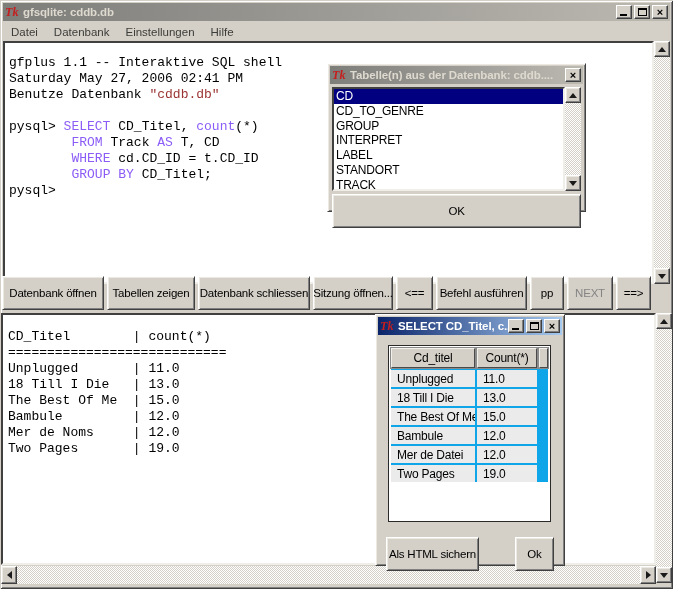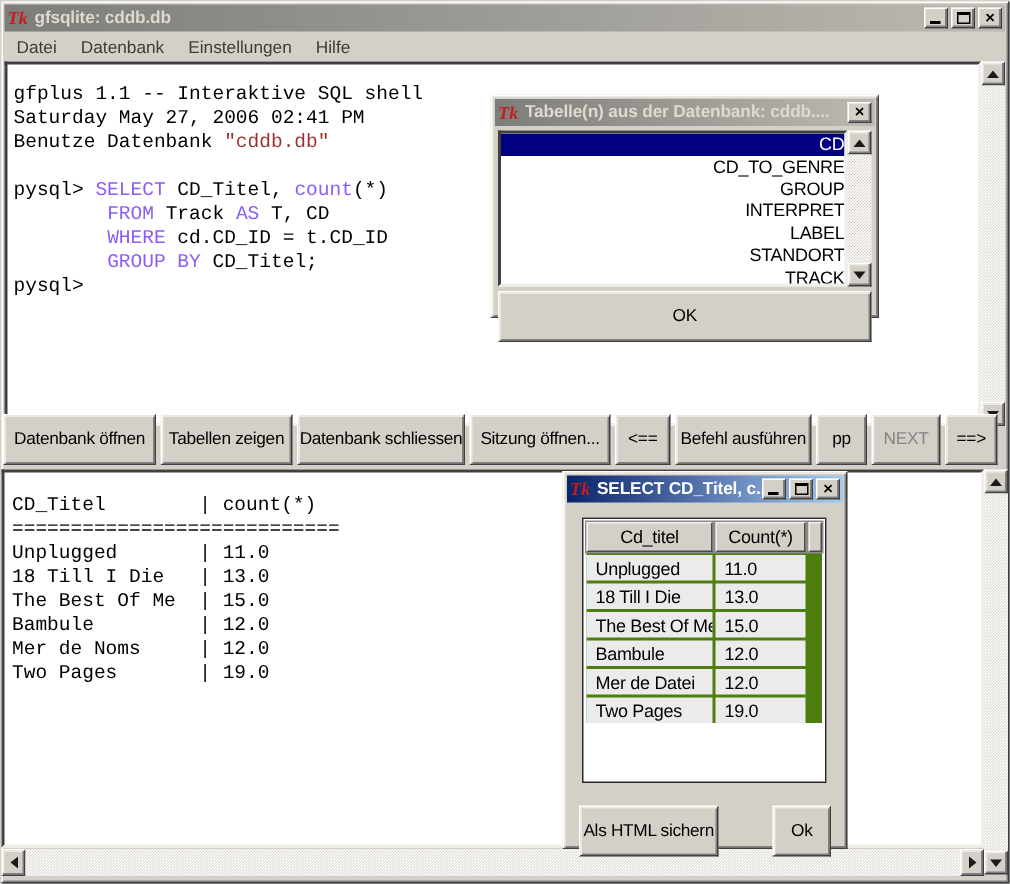--- a/index.html
+++ b/index.html
@@ -108,32 +108,32 @@
     position: absolute; background: #d4d0c8;
     border: 1px solid; border-color: #ffffff #404040 #404040 #ffffff;
     box-shadow: inset 1px 1px 0 #ece9e2, inset -1px -1px 0 #808080;
   }
   .dialog .titlebar { left: 2px; top: 2px; right: 2px; }
 
   .d1 { left: 327px; top: 63px; width: 259px; height: 149px; }
   .d1-list { position: absolute; left: 4px; top: 23px; width: 233px; height: 104px; overflow: hidden; }
   .litem {
     height: 14.8px; line-height: 14.8px; font-size: 12px; padding-left: 2px;
-    white-space: nowrap; color: #000; letter-spacing: -0.2px; text-align: right;
+    white-space: nowrap; color: #000; letter-spacing: -0.2px;
   }
   .litem.sel { background: #000080; color: #ffffff; }
   .d1-scroll { left: 237px; top: 23px; height: 104px; }
   .d1-ok { position: absolute; left: 4px; top: 130px; width: 249px; height: 17px; }
 
   .d2 { left: 375px; top: 314px; width: 190px; height: 252px; }
   .grid-frame {
     position: absolute; left: 12px; top: 30px; width: 163px; height: 177px;
     background: #fff; border: 1px solid #2a2a2a; padding: 2px; overflow: hidden;
   }
-  .grid { display: grid; grid-template-columns: 84px 60px 9px; gap: 2px; background: #4d7c0f; }
+  .grid { display: grid; grid-template-columns: 84px 60px 9px; gap: 2px; background: #0ea5e9; }
   .hcell {
     height: 20px; background: #d4d0c8;
     border: 1px solid; border-color: #f2f0ea #4a4a4a #4a4a4a #f2f0ea;
     box-shadow: 0 0 0 1px #8a8a8a;
     display: flex; align-items: center; justify-content: center;
     font-size: 12px; letter-spacing: -0.2px;
   }
   .bcell {
     height: 17px; background: #ebebeb; font-size: 12px; letter-spacing: -0.2px;
     display: flex; align-items: center; padding-left: 6px; white-space: nowrap; overflow: hidden;
@@ -192,21 +192,21 @@
     <span class="trough"></span>
     <span class="sb-btn">
         <span class="arr arr-down"></span>
       </span>
   </div>
 
   <div class="toolbar" id="toolbar">
       <button class="btn" style="width: 102px;">Datenbank öffnen</button>
       <button class="btn" style="width: 88px;">Tabellen zeigen</button>
       <button class="btn" style="width: 112px;">Datenbank schliessen</button>
-      <button class="btn" style="width: 94px;">Sitzung öffnen...</button>
+      <button class="btn" style="width: 80px;">Sitzung öffnen...</button>
       <button class="btn" style="width: 37px;">&lt;==</button>
       <button class="btn" style="width: 91px;">Befehl ausführen</button>
       <button class="btn" style="width: 20px;">pp</button>
       <button class="btn disabled" style="width: 46px;">NEXT</button>
       <button class="btn" style="width: 35px;">==&gt;</button>
     </div>
 
   <div class="results-area sunken">
     <pre class="results-pre" id="results">CD_Titel        | count(*)
 ============================

